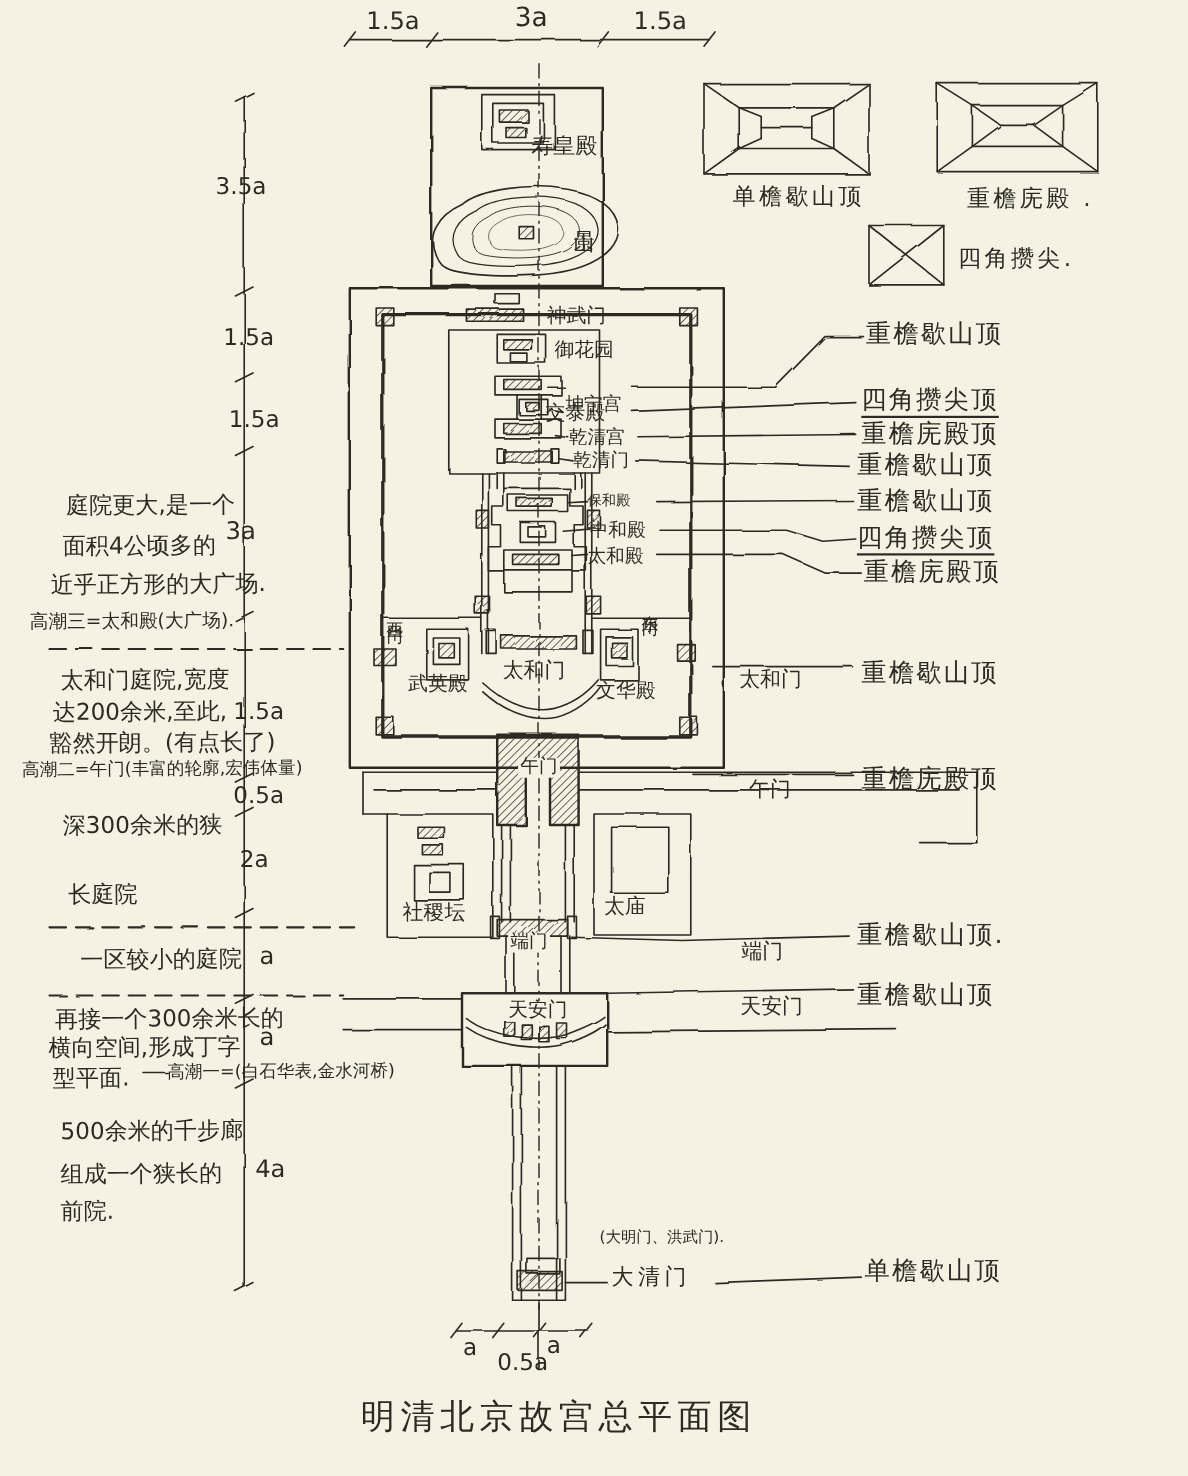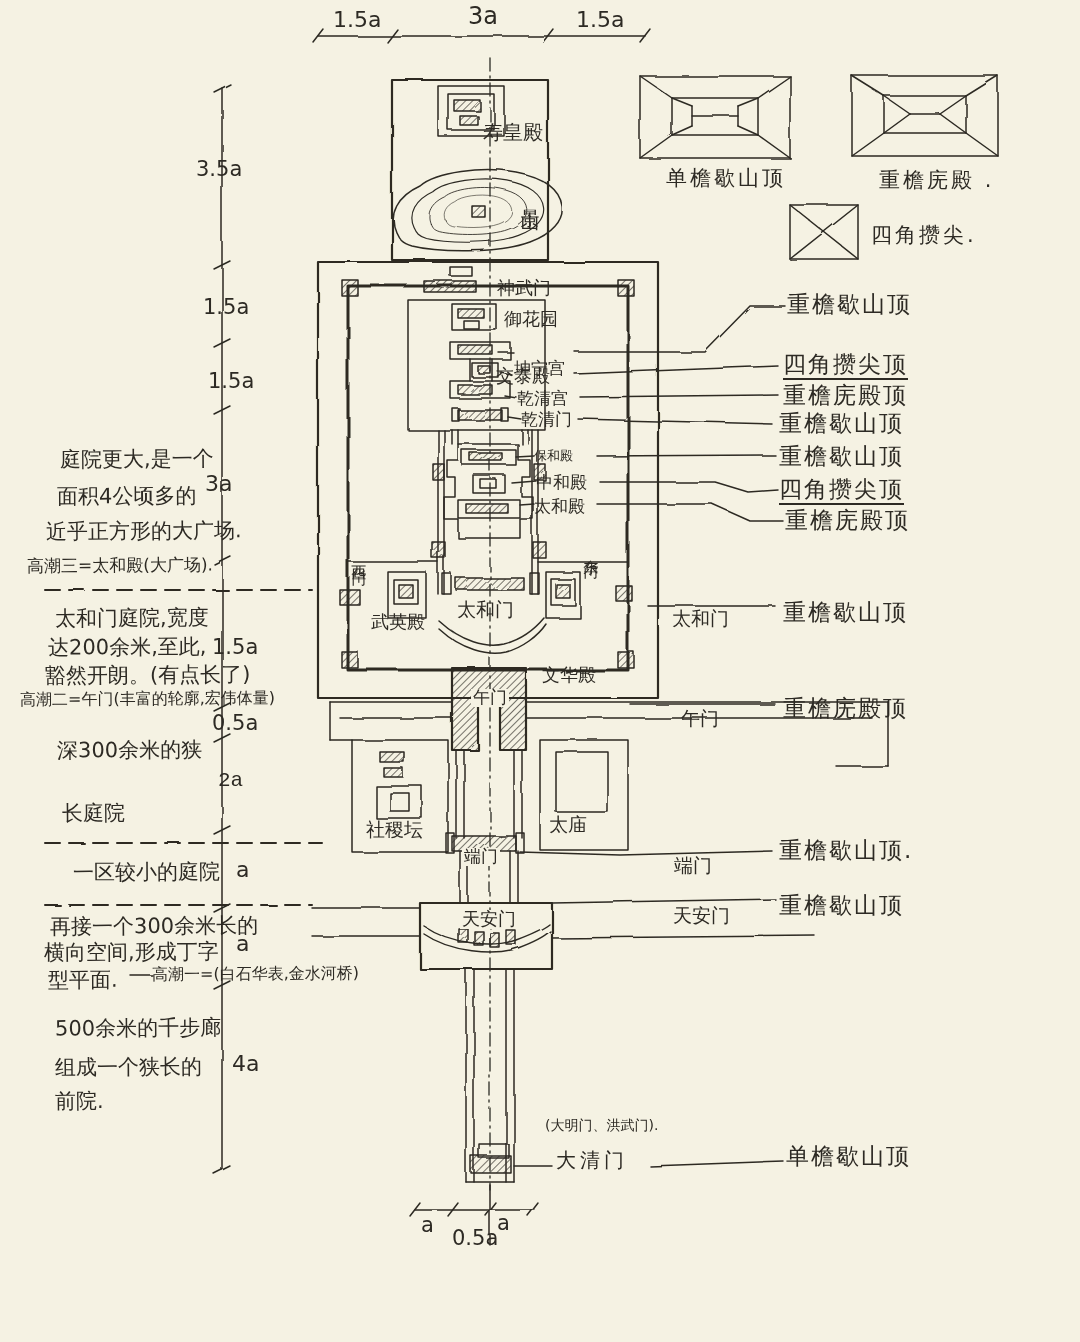--- a/index.html
+++ b/index.html
@@ -298,21 +298,21 @@
 <div class="t" style="left:333px;top:8px;font-size:22px;">1.5a</div>
 <div class="t" style="left:468px;top:4px;font-size:24px;">3a</div>
 <div class="t" style="left:576px;top:8px;font-size:22px;">1.5a</div>
 
 <div class="t" style="left:196px;top:158px;font-size:21px;">3.5a</div>
 <div class="t" style="left:203px;top:296px;font-size:21px;">1.5a</div>
 <div class="t" style="left:208px;top:370px;font-size:21px;">1.5a</div>
 <div class="t" style="left:205px;top:472px;font-size:22px;">3a</div>
 <div class="t" style="left:212px;top:636px;font-size:21px;">1.5a</div>
 <div class="t" style="left:212px;top:712px;font-size:21px;">0.5a</div>
-<div class="t" style="left:218px;top:770px;font-size:21px;font-family:Liberation Mono, monospace;">2a</div>
+<div class="t" style="left:218px;top:770px;font-size:21px;">2a</div>
 <div class="t" style="left:236px;top:858px;font-size:22px;">a</div>
 <div class="t" style="left:236px;top:932px;font-size:22px;">a</div>
 <div class="t" style="left:232px;top:1052px;font-size:22px;">4a</div>
 
 <div class="t" style="left:421px;top:1214px;font-size:21px;">a</div>
 <div class="t" style="left:452px;top:1227px;font-size:21px;">0.5a</div>
 <div class="t" style="left:497px;top:1212px;font-size:21px;">a</div>
 
 <div class="t" style="left:666px;top:167px;font-size:21px;letter-spacing:3px;">单檐歇山顶</div>
 <div class="t" style="left:879px;top:169px;font-size:21px;letter-spacing:3px;">重檐庑殿 .</div>
@@ -326,21 +326,21 @@
 <div class="t" style="left:496px;top:367px;font-size:18px;">交泰殿</div>
 <div class="t" style="left:517px;top:390px;font-size:17px;">乾清宫</div>
 <div class="t" style="left:521px;top:411px;font-size:17px;">乾清门</div>
 <div class="t" style="left:534px;top:449px;font-size:13px;">保和殿</div>
 <div class="t" style="left:536px;top:474px;font-size:17px;">中和殿</div>
 <div class="t" style="left:534px;top:498px;font-size:17px;">太和殿</div>
 <div class="t v" style="left:350px;top:554px;font-size:15px;">西华门</div>
 <div class="t v" style="left:582px;top:547px;font-size:15px;">东华门</div>
 <div class="t" style="left:371px;top:613px;font-size:18px;">武英殿</div>
 <div class="t" style="left:457px;top:600px;font-size:19px;">太和门</div>
-<div class="t" style="left:542px;top:620px;font-size:18px;margin-top:46px;">文华殿</div>
+<div class="t" style="left:542px;top:620px;font-size:18px;">文华殿</div>
 <div class="t bgp" style="left:471px;top:689px;font-size:17px;">午门</div>
 <div class="t" style="left:366px;top:820px;font-size:19px;">社稷坛</div>
 <div class="t" style="left:549px;top:815px;font-size:19px;">太庙</div>
 <div class="t bgp" style="left:462px;top:848px;font-size:17px;">端门</div>
 <div class="t bgp" style="left:460px;top:910px;font-size:18px;">天安门</div>
 <div class="t" style="left:545px;top:1118px;font-size:14px;">(大明门、洪武门).</div>
 <div class="t" style="left:556px;top:1150px;font-size:20px;letter-spacing:4px;">大清门</div>
 
 <div class="t" style="left:787px;top:292px;font-size:23px;letter-spacing:2px;">重檐歇山顶</div>
 <div class="t ul" style="left:783px;top:352px;font-size:23px;letter-spacing:2px;">四角攒尖顶</div>
@@ -376,14 +376,15 @@
 
 <div class="t hand" style="left:50px;top:915px;font-size:21px;">再接一个300余米长的</div>
 <div class="t hand" style="left:44px;top:941px;font-size:21px;">横向空间,形成丁字</div>
 <div class="t hand" style="left:48px;top:969px;font-size:21px;">型平面.</div>
 <div class="t hand" style="left:152px;top:966px;font-size:16px;">高潮一=(白石华表,金水河桥)</div>
 
 <div class="t hand" style="left:55px;top:1017px;font-size:21px;">500余米的千步廊</div>
 <div class="t hand" style="left:55px;top:1056px;font-size:21px;">组成一个狭长的</div>
 <div class="t hand" style="left:55px;top:1090px;font-size:21px;">前院.</div>
 
+<div class="t" style="left:328px;top:1272px;font-size:31px;letter-spacing:5px;">明清北京故宫总平面图</div>
 
 </div>
 
 </body></html>

